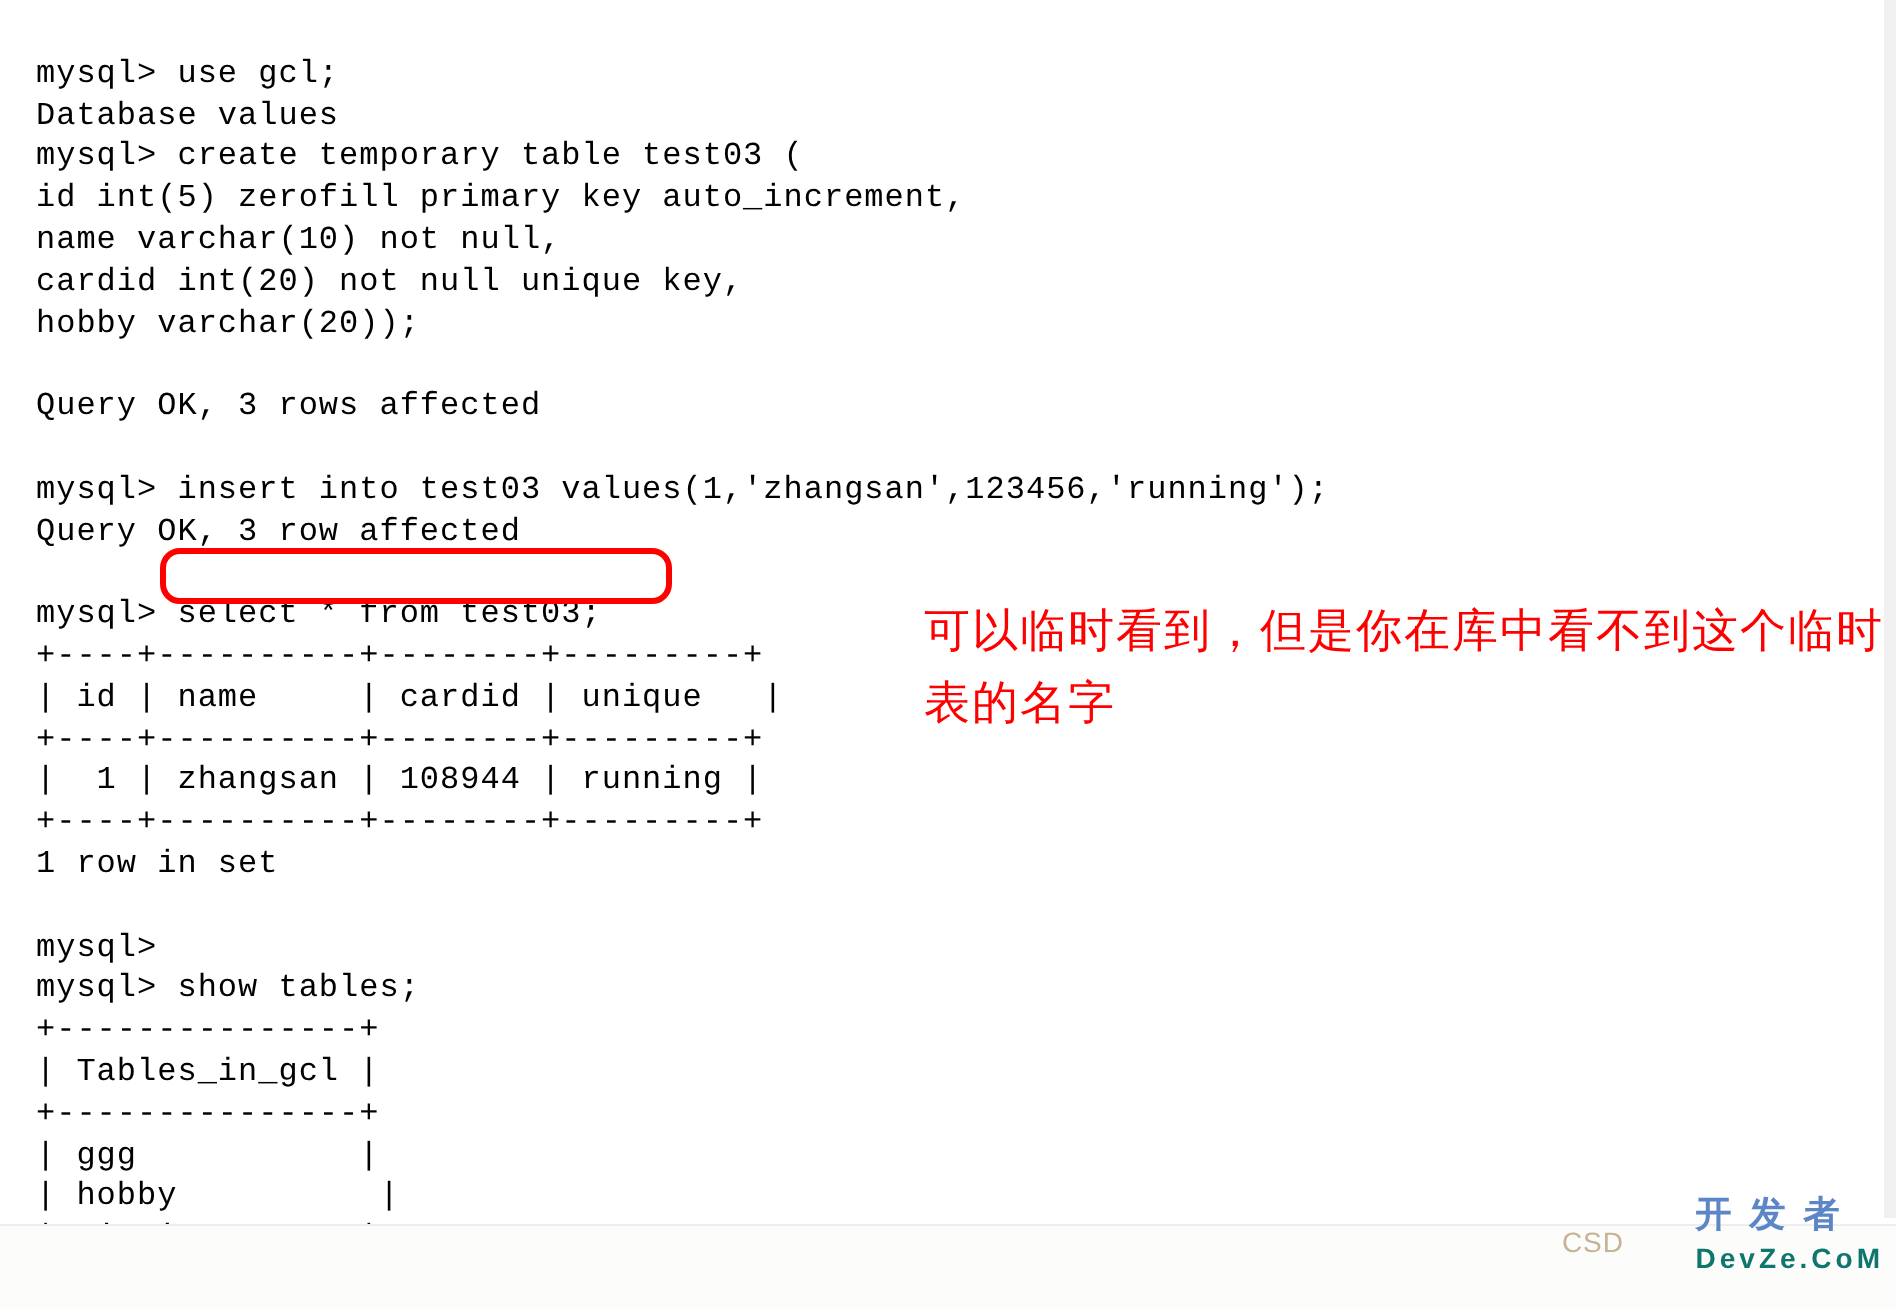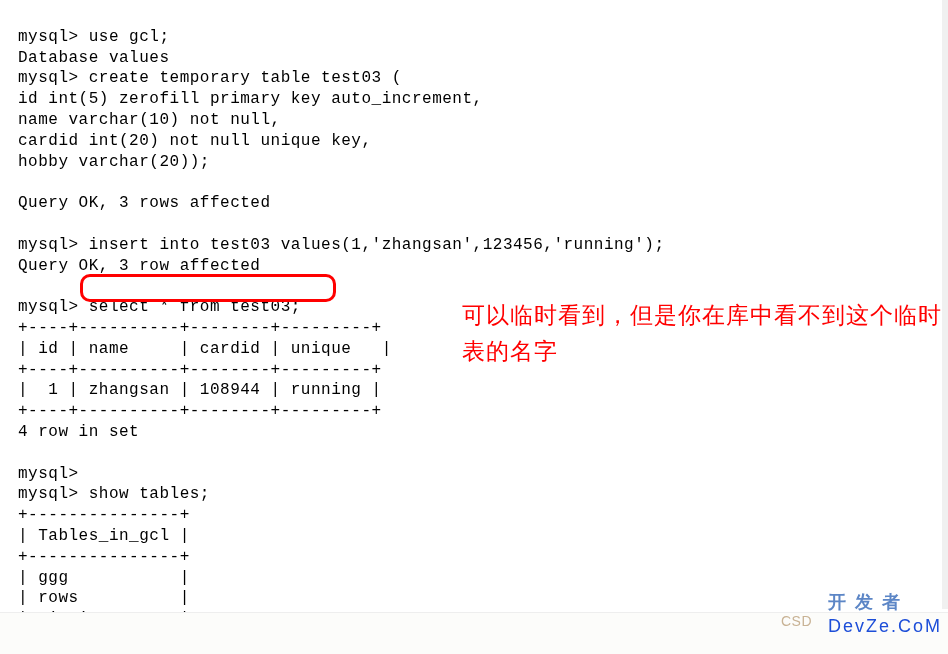--- a/index.html
+++ b/index.html
@@ -41,23 +41,23 @@
       color: #8aa8d8;
       font-weight: bold;
       letter-spacing: 2px;
       margin-top: 42px;
     }
     .watermark .line1 {
       font-size: 18px;
       color: #5c86c6;
     }
     .watermark .line2 {
-      font-size: 18px;
-      color: #1d4ed8;
-      font-weight: normal;
+      font-size: 14px;
+      color: #0f766e;
+      font-weight: bold;
     }
     .csd {
       position: absolute;
       bottom: 24px;
       right: 136px;
       font-family: Arial, sans-serif;
       color: #c8b294;
       font-size: 14px;
     }
     .scroll {
@@ -97,29 +97,29 @@
 <span></span>
 <span>mysql&gt; insert into test03 values(1,'zhangsan',123456,'running');</span>
 <span>Query OK, 3 row affected</span>
 <span></span>
 <span>mysql&gt; select * from test03;</span>
 <span>+----+----------+--------+---------+</span>
 <span>| id | name     | cardid | unique   |</span>
 <span>+----+----------+--------+---------+</span>
 <span>|  1 | zhangsan | 108944 | running |</span>
 <span>+----+----------+--------+---------+</span>
-<span>4 row in set</span>
+<span>1 row in set</span>
 <span></span>
 <span>mysql&gt;</span>
 <span>mysql&gt; show tables;</span>
 <span>+---------------+</span>
 <span>| Tables_in_gcl |</span>
 <span>+---------------+</span>
 <span>| ggg           |</span>
-<span>| rows          |</span>
+<span>| hobby          |</span>
 <span>| xinxi         |</span>
 <span>| xx            |</span>
 <span>+---------------+</span>
 </div>
 
 <div class="highlight-box" style="left:80px; top:274px; width:256px; height:28px;"></div>
 
 <div class="annotation" style="left:438px; top:298px; width:480px;margin-left:24px;">可以临时看到，但是你在库中看不到这个临时表的名字</div>
 
 <div class="csd">CSD</div>

